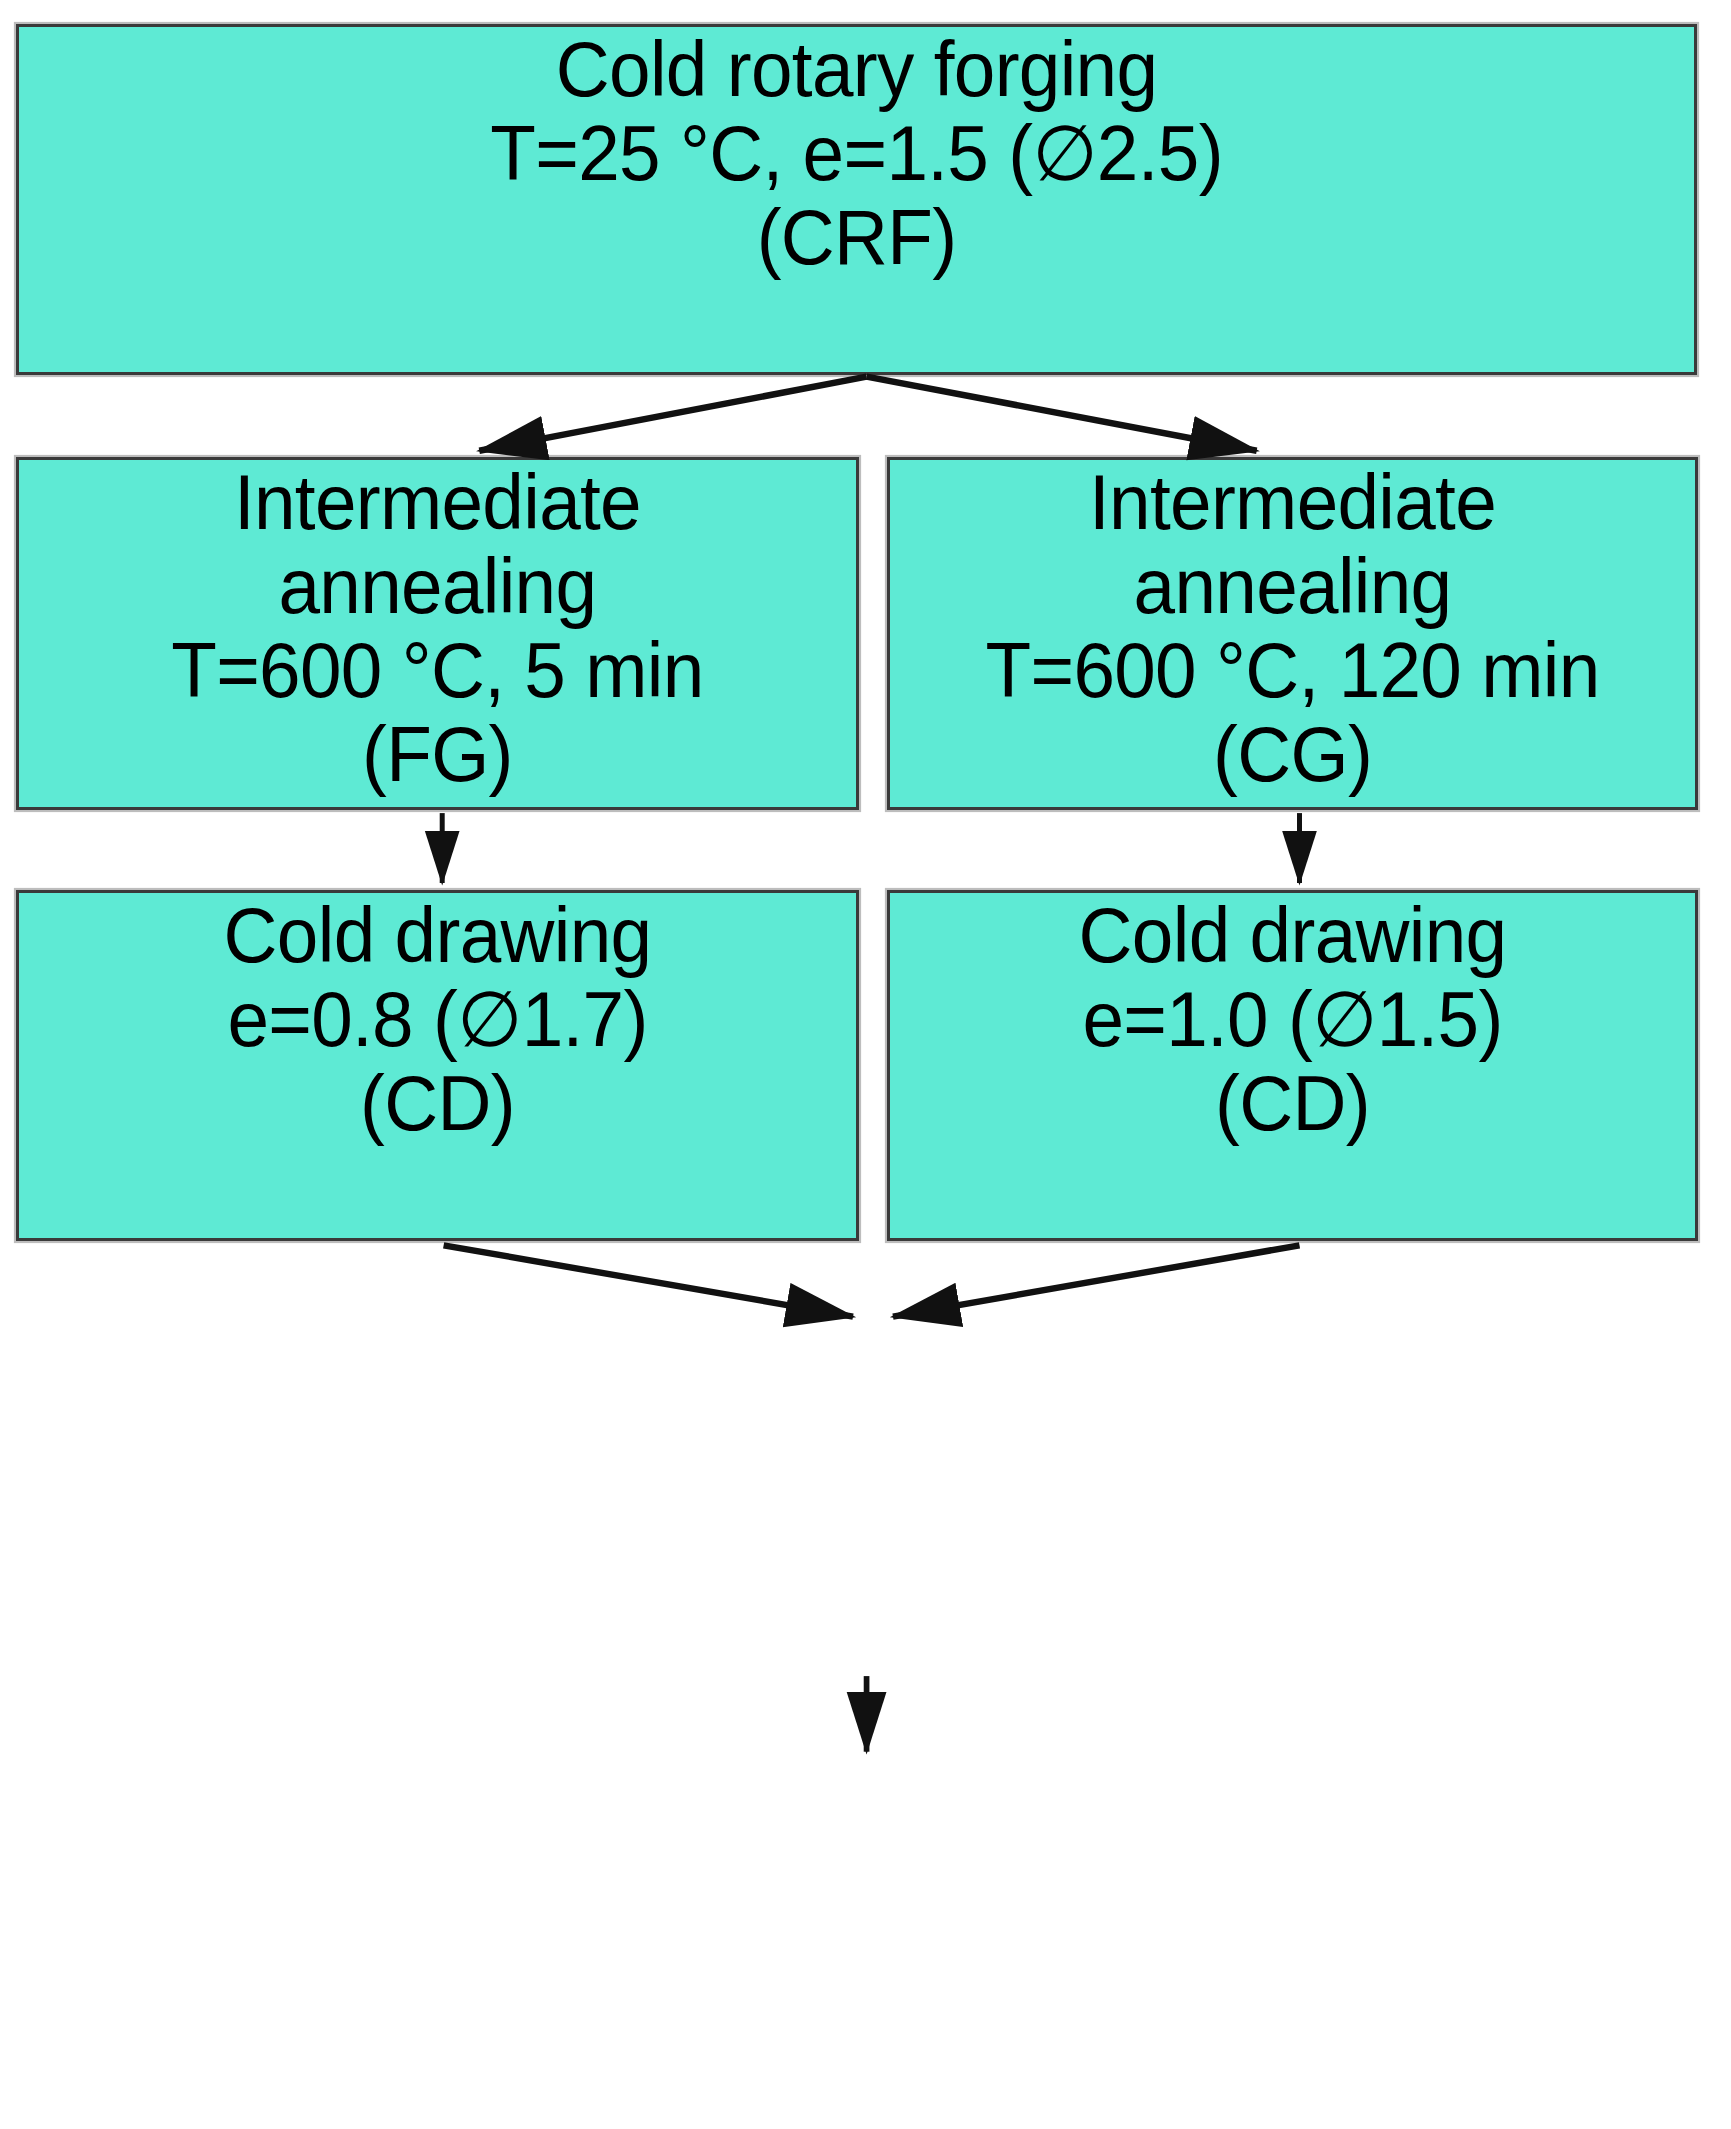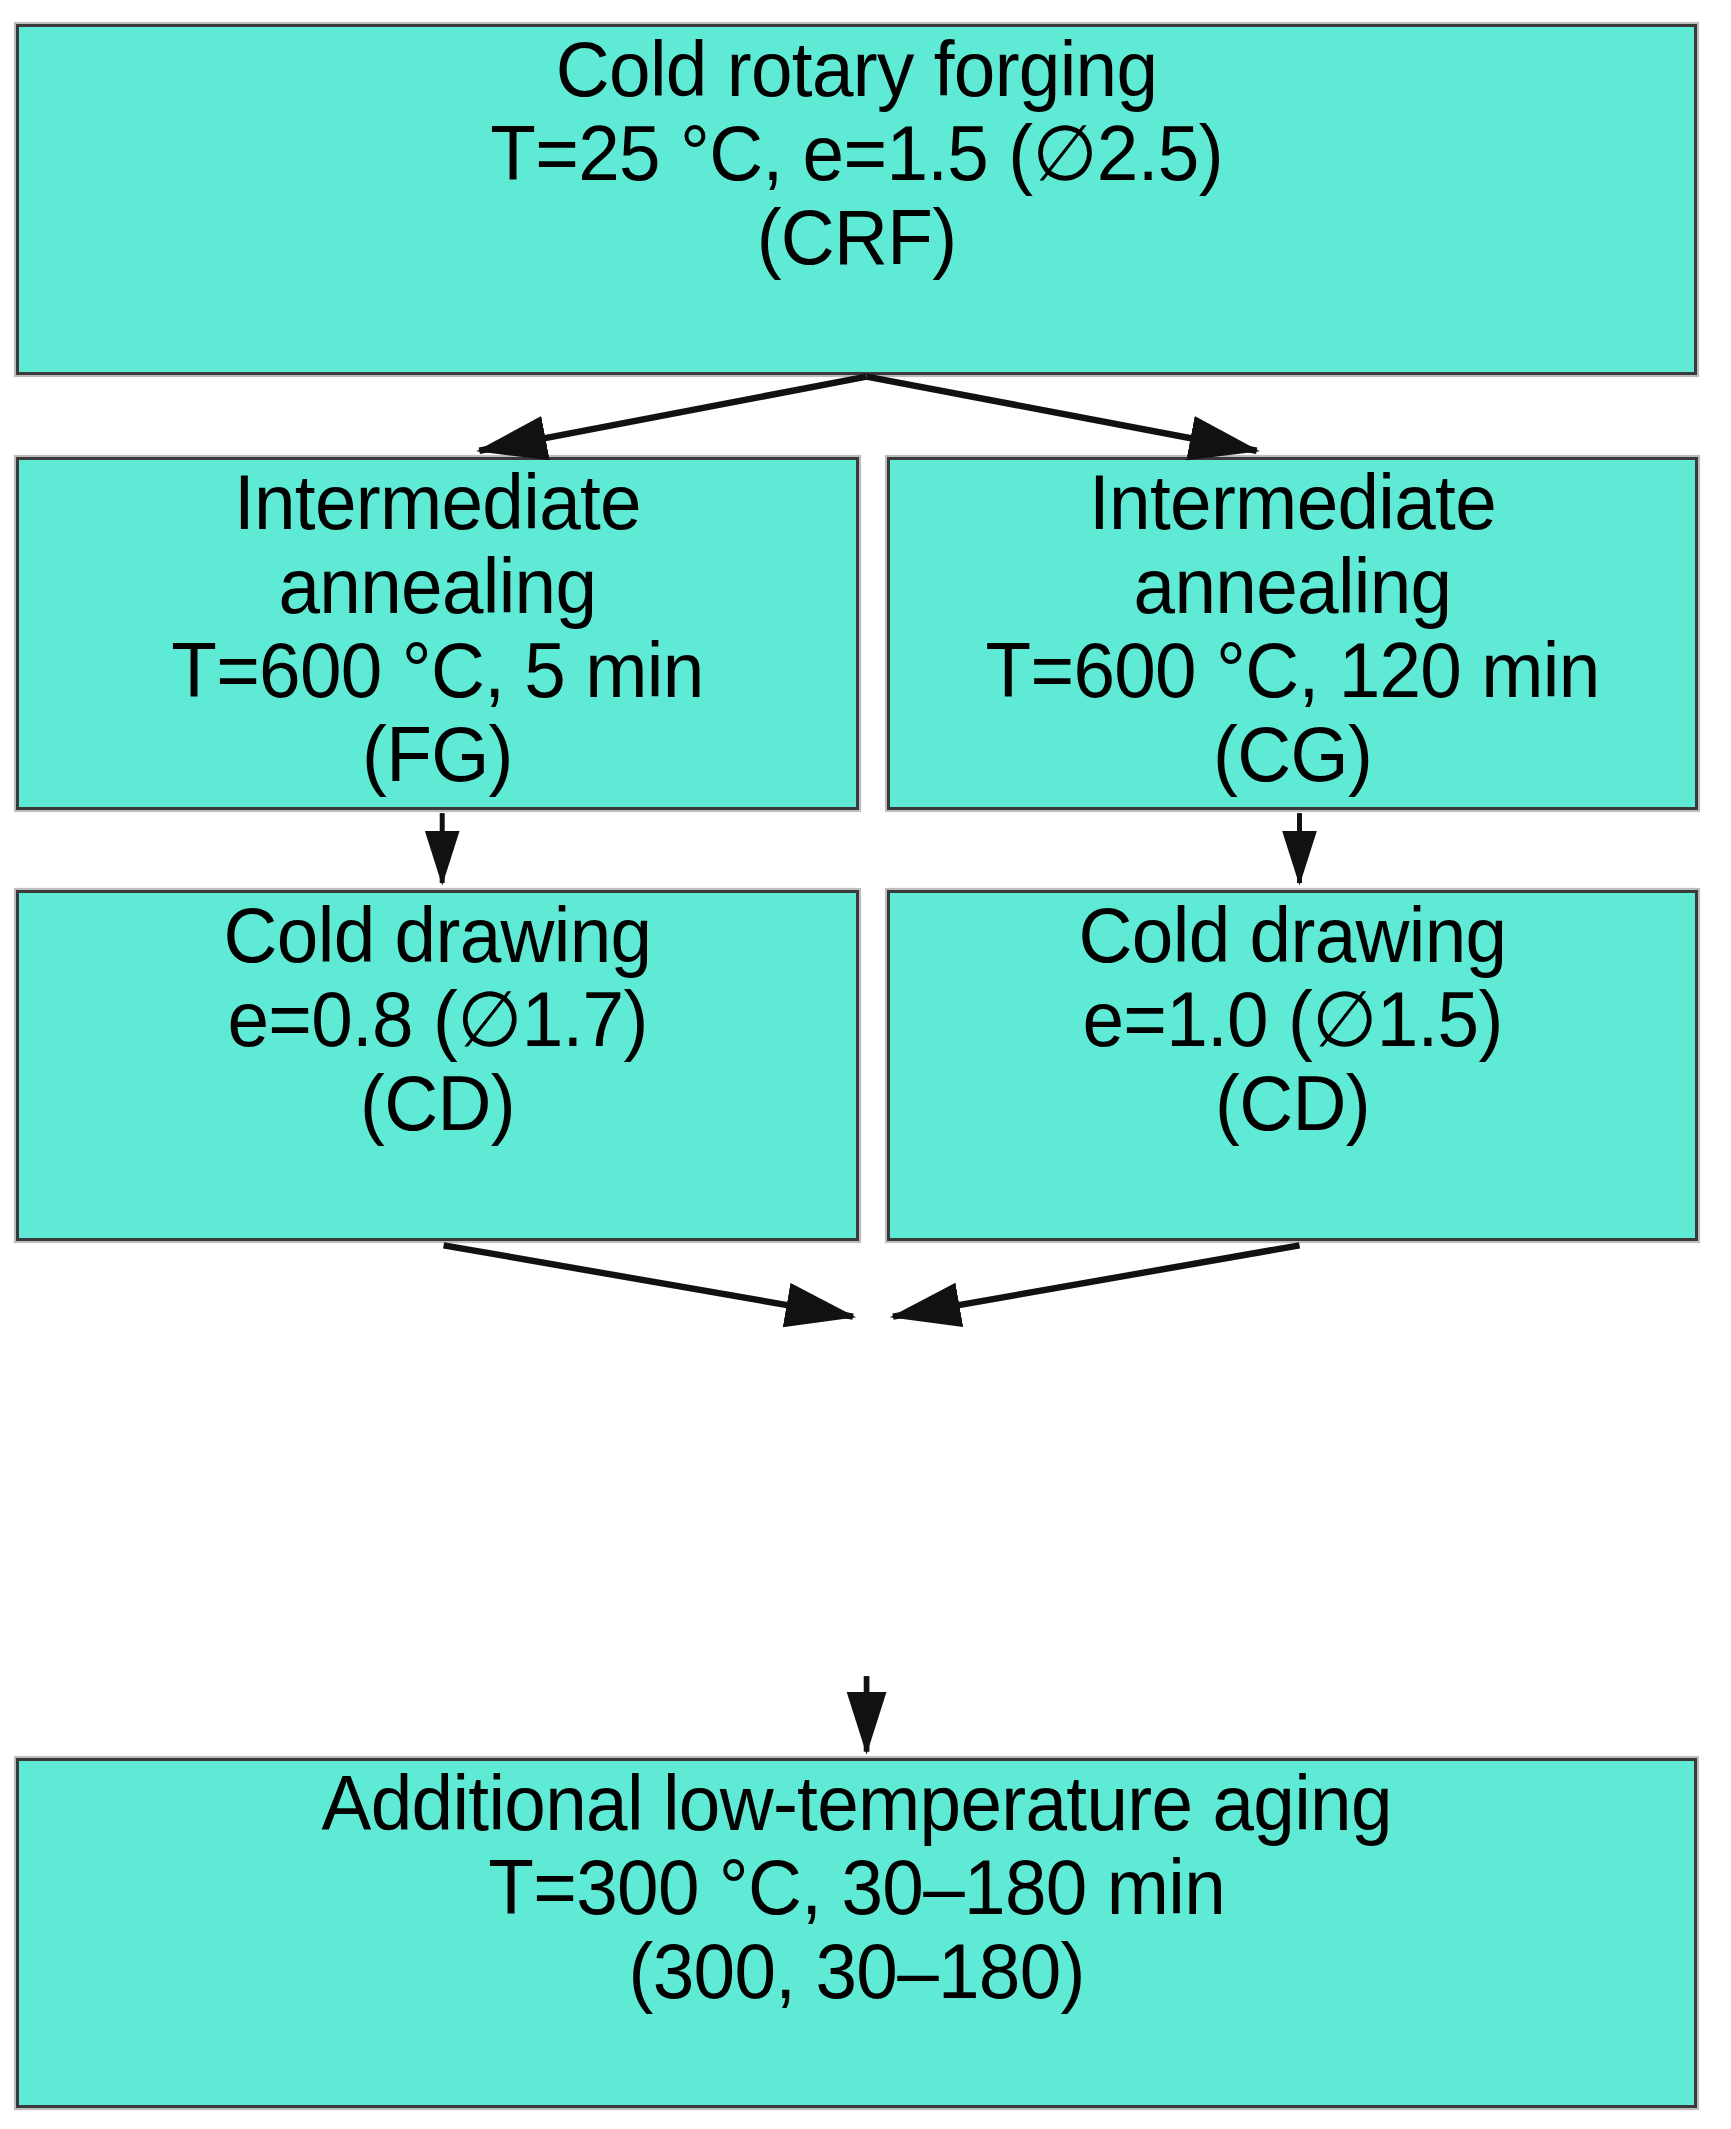--- a/index.html
+++ b/index.html
@@ -97,27 +97,20 @@
 
   <div class="process-box" id="box-cd-right">
     <span class="box-text">
       <span class="line">Cold drawing</span>
       <span class="line">e=1.0 (∅1.5)</span>
       <span class="line">(CD)</span>
     </span>
   </div>
 
 
-  <div class="process-box" id="box-aging">
-    <span class="box-text">
-      <span class="line">Additional low-temperature aging</span>
-      <span class="line">T=300 °C, 30–180 min</span>
-      <span class="line">(300, 30–180)</span>
-    </span>
-  </div>
 
   <svg id="arrow-layer" width="1731" height="2129" viewBox="0 0 2427 2985">
     <defs>
       <marker id="ah" markerWidth="13" markerHeight="8" refX="10.5" refY="3.5" orient="auto" markerUnits="strokeWidth">
         <path d="M0,0 L11,3.5 L0,7 z" fill="#111111"></path>
       </marker>
     </defs>
     <g stroke="#111111" fill="none">
       <line x1="1215" y1="528" x2="672" y2="632" stroke-width="9" marker-end="url(#ah)"></line>
       <line x1="1215" y1="528" x2="1762" y2="632" stroke-width="9" marker-end="url(#ah)"></line>

